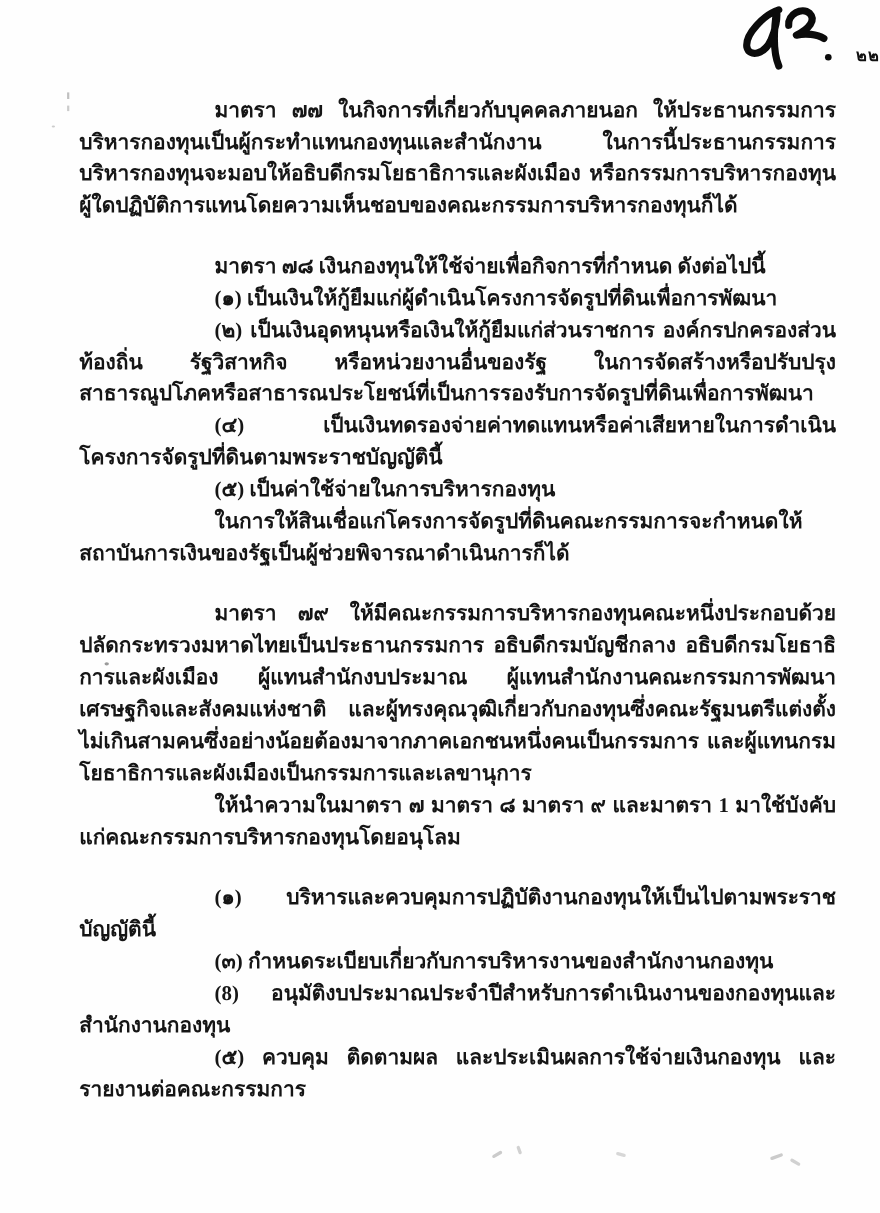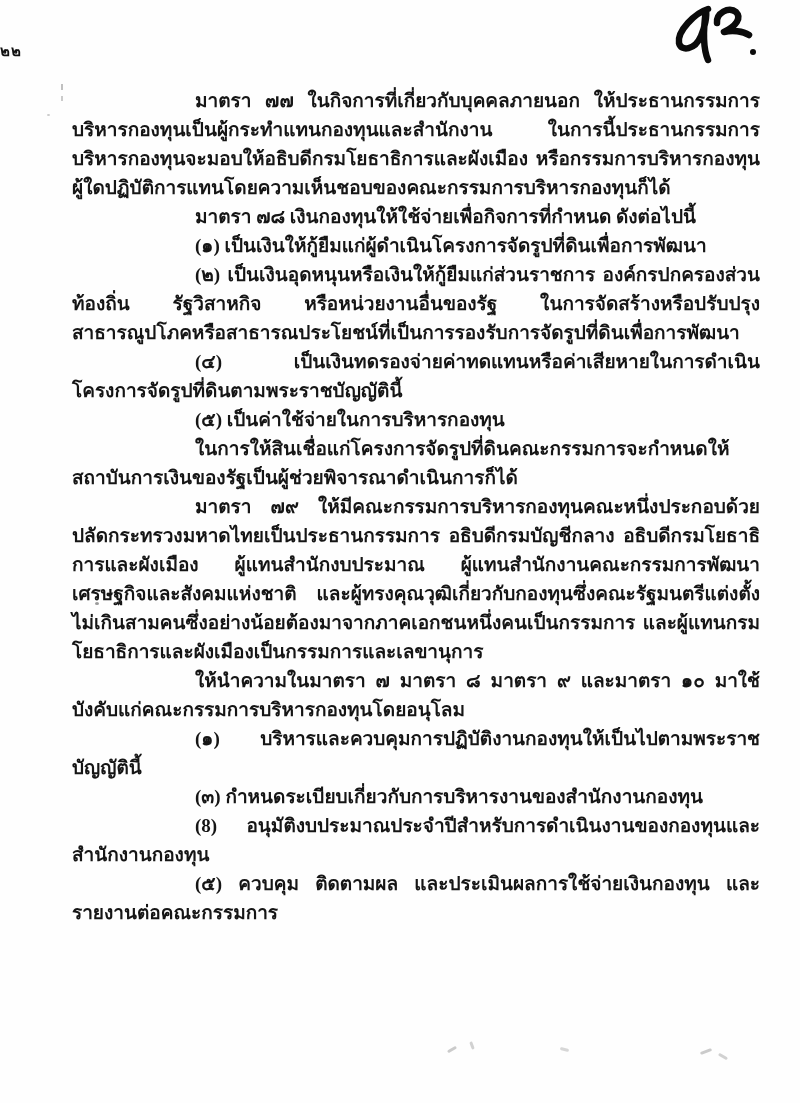--- a/index.html
+++ b/index.html
@@ -10,42 +10,42 @@
     overflow: hidden;
     background: #fefefe;
   }
   body {
     position: relative;
     font-family: "Liberation Serif", "DejaVu Serif", serif;
     color: #161616;
   }
   .page-number {
     margin-top: 42px;
-    text-align: left;
+    text-align: right;
     font-size: 15px;
     line-height: 18px;
     font-weight: 700;
     letter-spacing: 1px;
     color: #111;
   }
   .content {
     margin-top: 26px;
     padding: 0 40px 0 72px;
   }
   .para {
     margin: 0;
     font-size: 19px;
     line-height: 29px;
     font-weight: 600;
     text-indent: 123px;
     text-align: justify;
     overflow-wrap: break-word;
     color: #151515;
   }
-  .section + .section { }
+  .section + .section { margin-top: 26px; }
 
   
   .handwritten {
     position: absolute;
     top: 2px; right: 24px;
     width: 112px; height: 66px;
   }
   .handwritten svg { display: block; width: 100%; height: 100%; }
   .sr-only {
     position: absolute; width: 1px; height: 1px;
@@ -94,21 +94,21 @@
     <p class="para">มาตรา ๗๘  เงินกองทุนให้ใช้จ่ายเพื่อกิจการที่กำหนด ดังต่อไปนี้</p>
     <p class="para">(๑) เป็นเงินให้กู้ยืมแก่ผู้ดำเนินโครงการจัดรูปที่ดินเพื่อการพัฒนา</p>
     <p class="para">(๒) เป็นเงินอุดหนุนหรือเงินให้กู้ยืมแก่ส่วนราชการ องค์กรปกครองส่วนท้องถิ่น รัฐวิสาหกิจ หรือหน่วยงานอื่นของรัฐ ในการจัดสร้างหรือปรับปรุงสาธารณูปโภคหรือสาธารณประโยชน์ที่เป็นการรองรับการจัดรูปที่ดินเพื่อการพัฒนา</p>
     <p class="para">(๔) เป็นเงินทดรองจ่ายค่าทดแทนหรือค่าเสียหายในการดำเนินโครงการจัดรูปที่ดินตามพระราชบัญญัตินี้</p>
     <p class="para">(๕) เป็นค่าใช้จ่ายในการบริหารกองทุน</p>
     <p class="para">ในการให้สินเชื่อแก่โครงการจัดรูปที่ดินคณะกรรมการจะกำหนดให้สถาบันการเงินของรัฐเป็นผู้ช่วยพิจารณาดำเนินการก็ได้</p>
   </div>
 
   <div class="section">
     <p class="para">มาตรา ๗๙  ให้มีคณะกรรมการบริหารกองทุนคณะหนึ่งประกอบด้วย ปลัดกระทรวงมหาดไทยเป็นประธานกรรมการ อธิบดีกรมบัญชีกลาง อธิบดีกรมโยธาธิการและผังเมือง ผู้แทนสำนักงบประมาณ ผู้แทนสำนักงานคณะกรรมการพัฒนาเศรษฐกิจและสังคมแห่งชาติ และผู้ทรงคุณวุฒิเกี่ยวกับกองทุนซึ่งคณะรัฐมนตรีแต่งตั้งไม่เกินสามคนซึ่งอย่างน้อยต้องมาจากภาคเอกชนหนึ่งคนเป็นกรรมการ และผู้แทนกรมโยธาธิการและผังเมืองเป็นกรรมการและเลขานุการ</p>
-    <p class="para">ให้นำความในมาตรา ๗ มาตรา ๘ มาตรา ๙ และมาตรา ๑๐ มาใช้บังคับแก่คณะกรรมการบริหารกองทุนโดยอนุโลม</p>
+    <p class="para">ให้นำความในมาตรา ๗ มาตรา ๘ มาตรา ๙ และมาตรา 1 มาใช้บังคับแก่คณะกรรมการบริหารกองทุนโดยอนุโลม</p>
   </div>
 
   <div class="section">
     <p class="para">(๑) บริหารและควบคุมการปฏิบัติงานกองทุนให้เป็นไปตามพระราชบัญญัตินี้</p>
     <p class="para">(๓) กำหนดระเบียบเกี่ยวกับการบริหารงานของสำนักงานกองทุน</p>
     <p class="para">(8) อนุมัติงบประมาณประจำปีสำหรับการดำเนินงานของกองทุนและสำนักงานกองทุน</p>
     <p class="para">(๕) ควบคุม ติดตามผล และประเมินผลการใช้จ่ายเงินกองทุน และรายงานต่อคณะกรรมการ</p>
   </div>
 
 </div>

